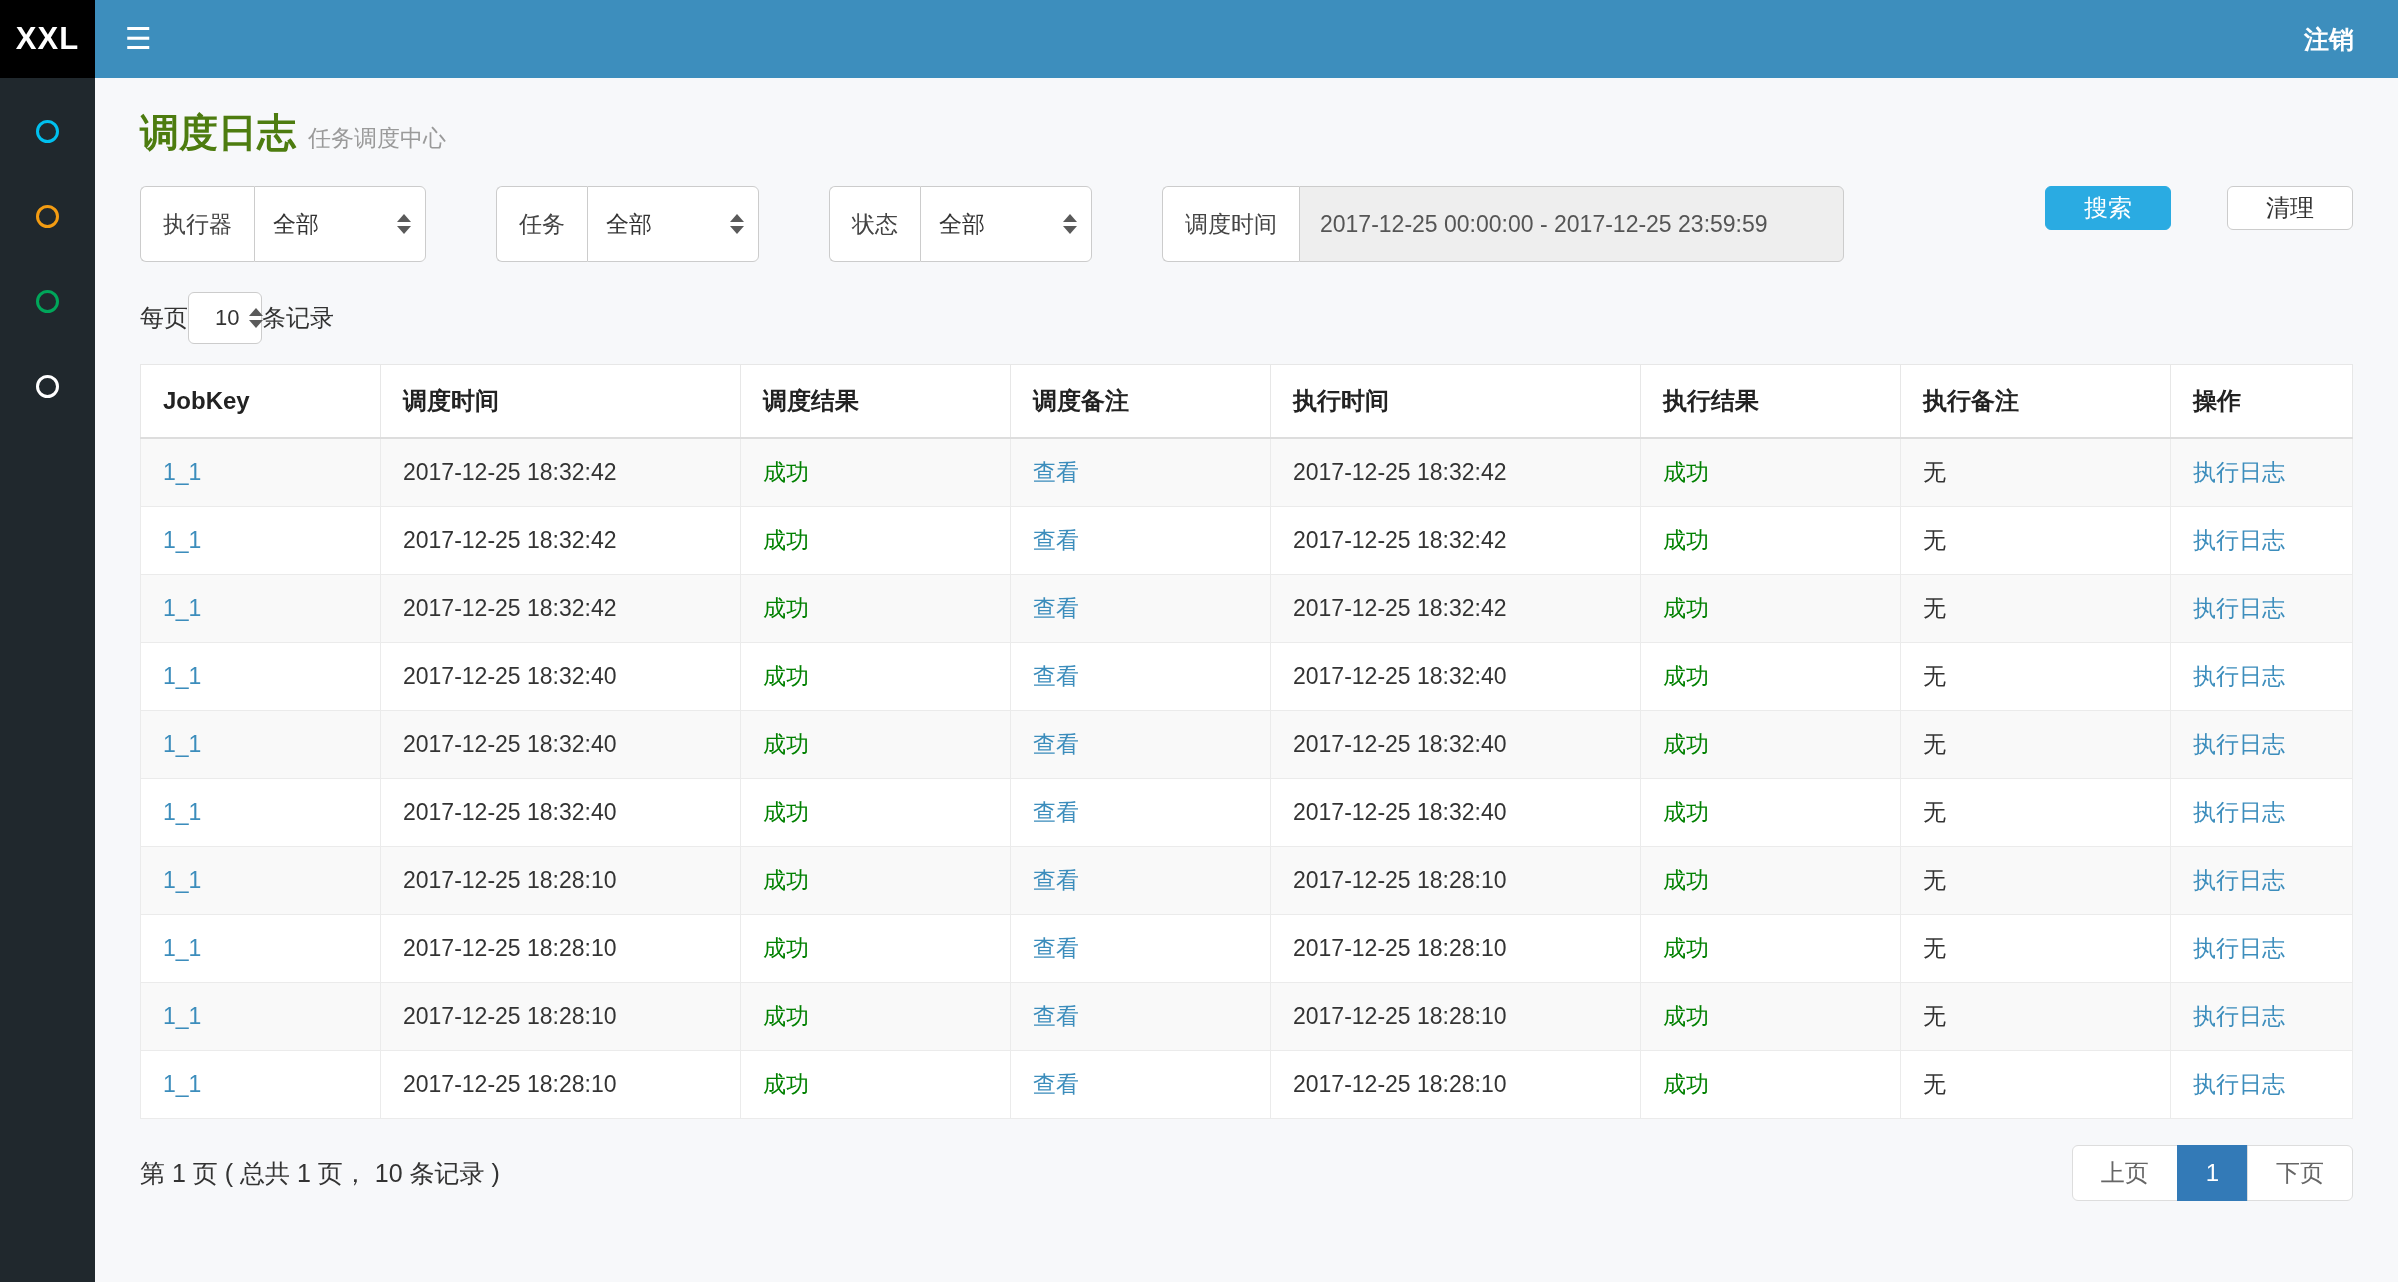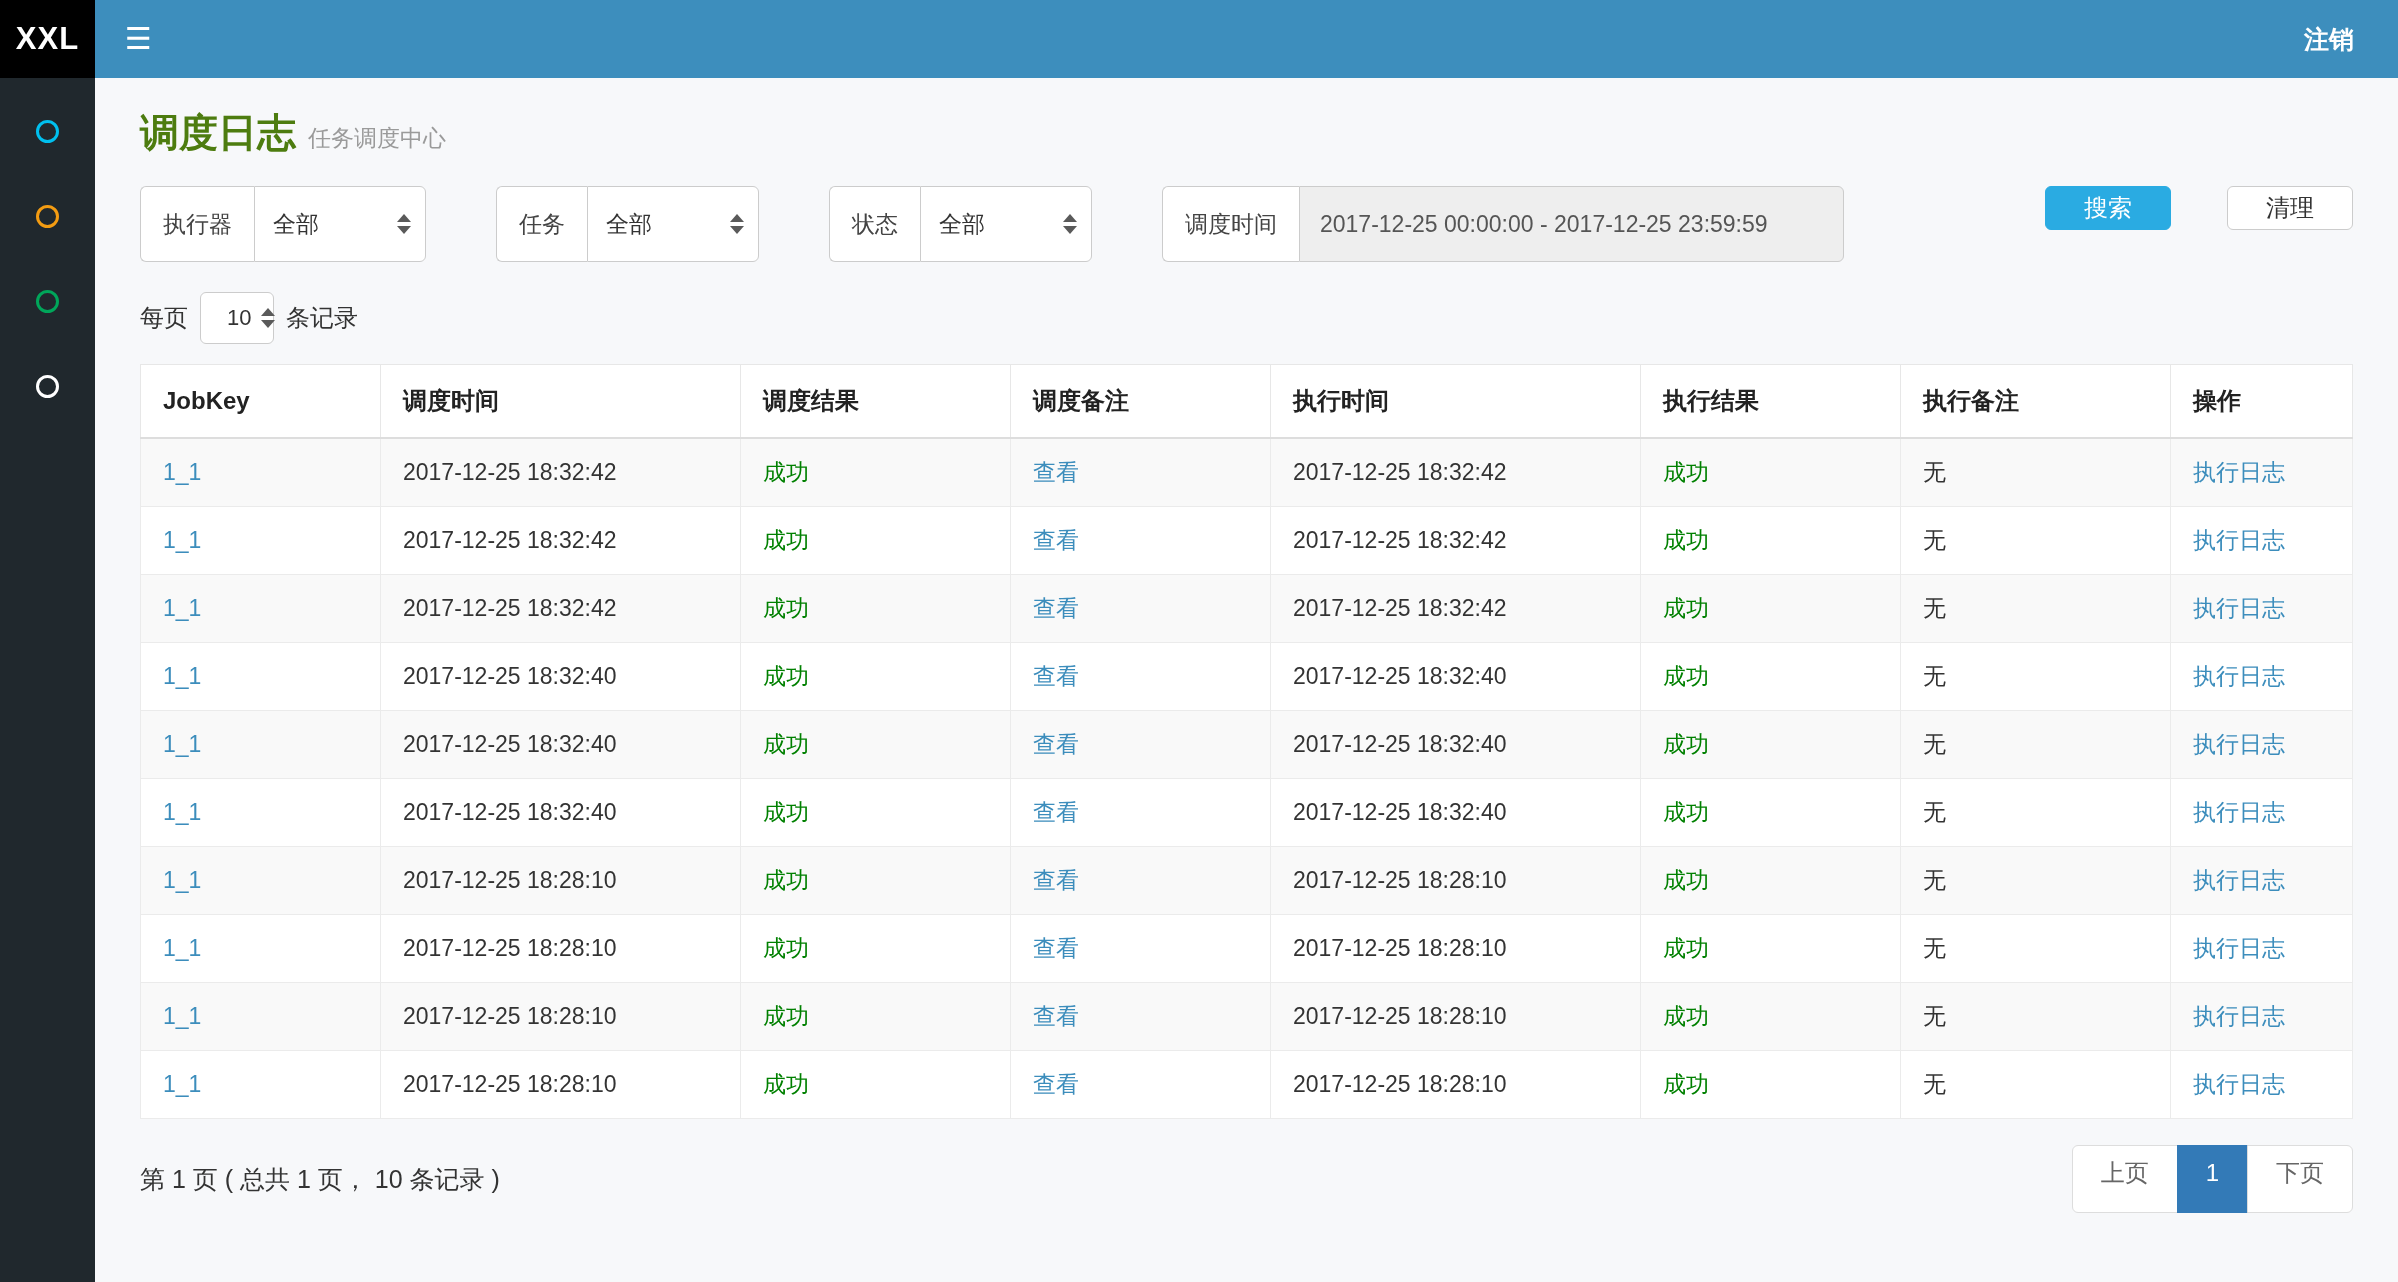--- a/index.html
+++ b/index.html
@@ -72,41 +72,41 @@
   }
   .filter-buttons { margin-left: auto; display: flex; gap: 56px; }
   .btn {
     height: 44px; font-size: 24px; border-radius: 6px; padding: 0 38px;
     cursor: pointer; font-family: "Liberation Sans", "DejaVu Sans", sans-serif;
   }
   .btn-search { background: var(--accent, #2aabe2); border: 1px solid var(--accent, #2aabe2); color: #fff; }
   .btn-clear { background: #fff; border: 1px solid #ccc; color: #333; }
 
   
-  .page-size-row { margin: 30px 0 20px; display: flex; align-items: center; gap: 12px; font-size: 24px; color: #333; text-align: right; }
+  .page-size-row { margin: 30px 0 20px; display: flex; align-items: center; gap: 0; font-size: 24px; color: #333; text-align: right; }
   .select.small { width: 74px; height: 52px; border-radius: 6px; padding: 0 10px 0 26px; font-size: 22px; }
 
   
   table { width: 100%; border-collapse: collapse; table-layout: fixed; background: #fff; }
   th {
     text-align: left; font-weight: bold; font-size: 24px; color: #222;
     padding: 20px 22px; border: 1px solid #e7e7e7; border-bottom: 2px solid #ddd; background: #fff;
   }
   td { padding: 18px 22px; border: 1px solid #ebebeb; font-size: 23px; color: #333; }
   tbody tr:nth-child(odd) { background: #f9f9f9; }
   tbody tr:nth-child(even) { background: #fff; }
   a.tbl-link { color: var(--link, #3c8dbc); text-decoration: none; cursor: pointer; }
   .success { color: var(--success_text, #008000); }
 
   
   .table-footer { margin-top: 26px; display: flex; align-items: center; justify-content: space-between; padding-bottom: 40px; }
   .summary { font-size: 25px; color: #333; }
   .pagination { display: flex; }
   .page-btn {
-    min-width: 70px; padding: 0 28px; height: 68px; line-height: 54px;
+    min-width: 70px; padding: 0 28px; height: 56px; line-height: 54px;
     border: 1px solid #ddd; background: #fff; color: #666; font-size: 24px;
     margin-left: -1px; text-align: center; cursor: pointer;
   }
   .page-btn:first-child { border-radius: 6px 0 0 6px; margin-left: 0; }
   .page-btn:last-child { border-radius: 0 6px 6px 0; }
   .page-btn.active { background: var(--active_page_bg, #337ab7); border-color: var(--active_page_bg, #337ab7); color: #fff; }
 </style>
 </head>
 <body>
 

